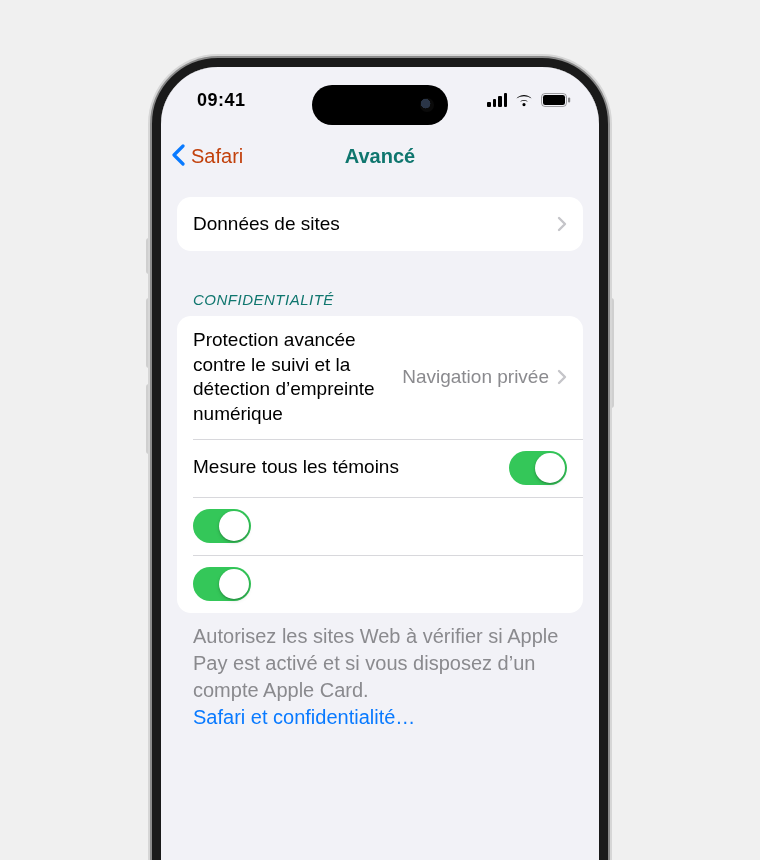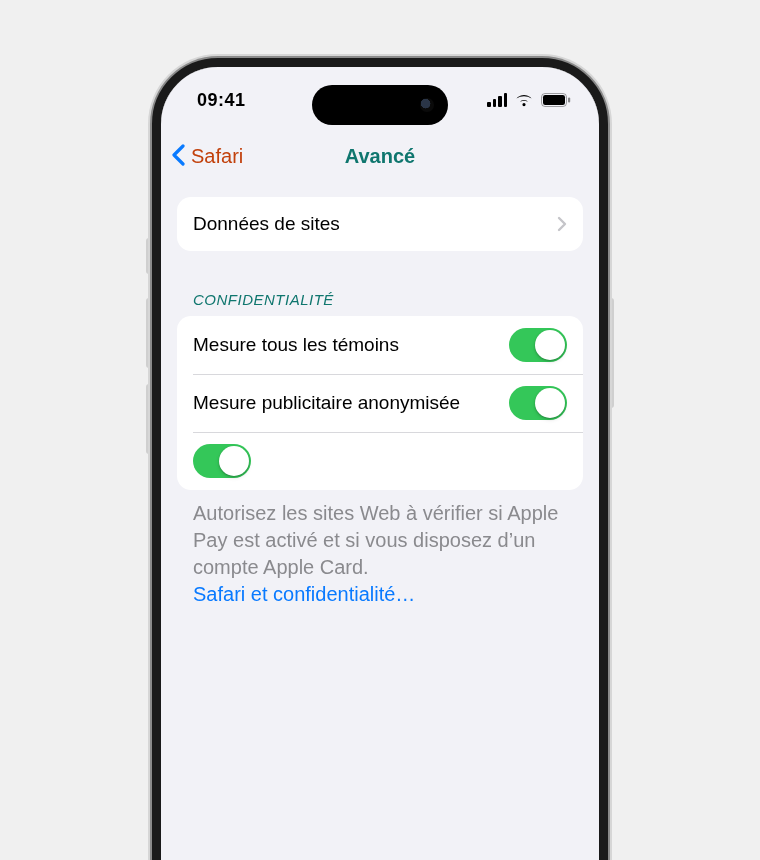--- a/index.html
+++ b/index.html
@@ -251,30 +251,38 @@
             </span>
           </div>
         </div>
 
         <div class="section-gap"></div>
 
         <div class="group-header">CONFIDENTIALITÉ</div>
 
         <div class="group-card">
 
+          <div class="row" style="min-height:auto;">
+            <div class="row-label" style="max-width:230px;">Protection avancée contre le suivi et la détection d’empreinte numérique</div>
+            <div class="row-value">Navigation privée</div>
+            <span class="chev-right">
+              <svg width="10" height="16" viewBox="0 0 10 16">
+                  <path d="M2 2l6 6-6 6" fill="none" stroke="#c5c5c9" stroke-width="2.4" stroke-linecap="round" stroke-linejoin="round"></path>
+                </svg>
+            </span>
+          </div>
 
           <div class="row">
             <div class="row-label">Mesure tous les témoins</div>
             <div class="toggle on">
                 <div class="knob"></div>
               </div>
           </div>
 
           <div class="row">
-            <div class="row-label">Mesure publicitaire anonymisée</div>
             <div class="toggle on">
                 <div class="knob"></div>
               </div>
           </div>
 
           <div class="row">
             <div class="toggle on">
                 <div class="knob"></div>
               </div>
           </div>

